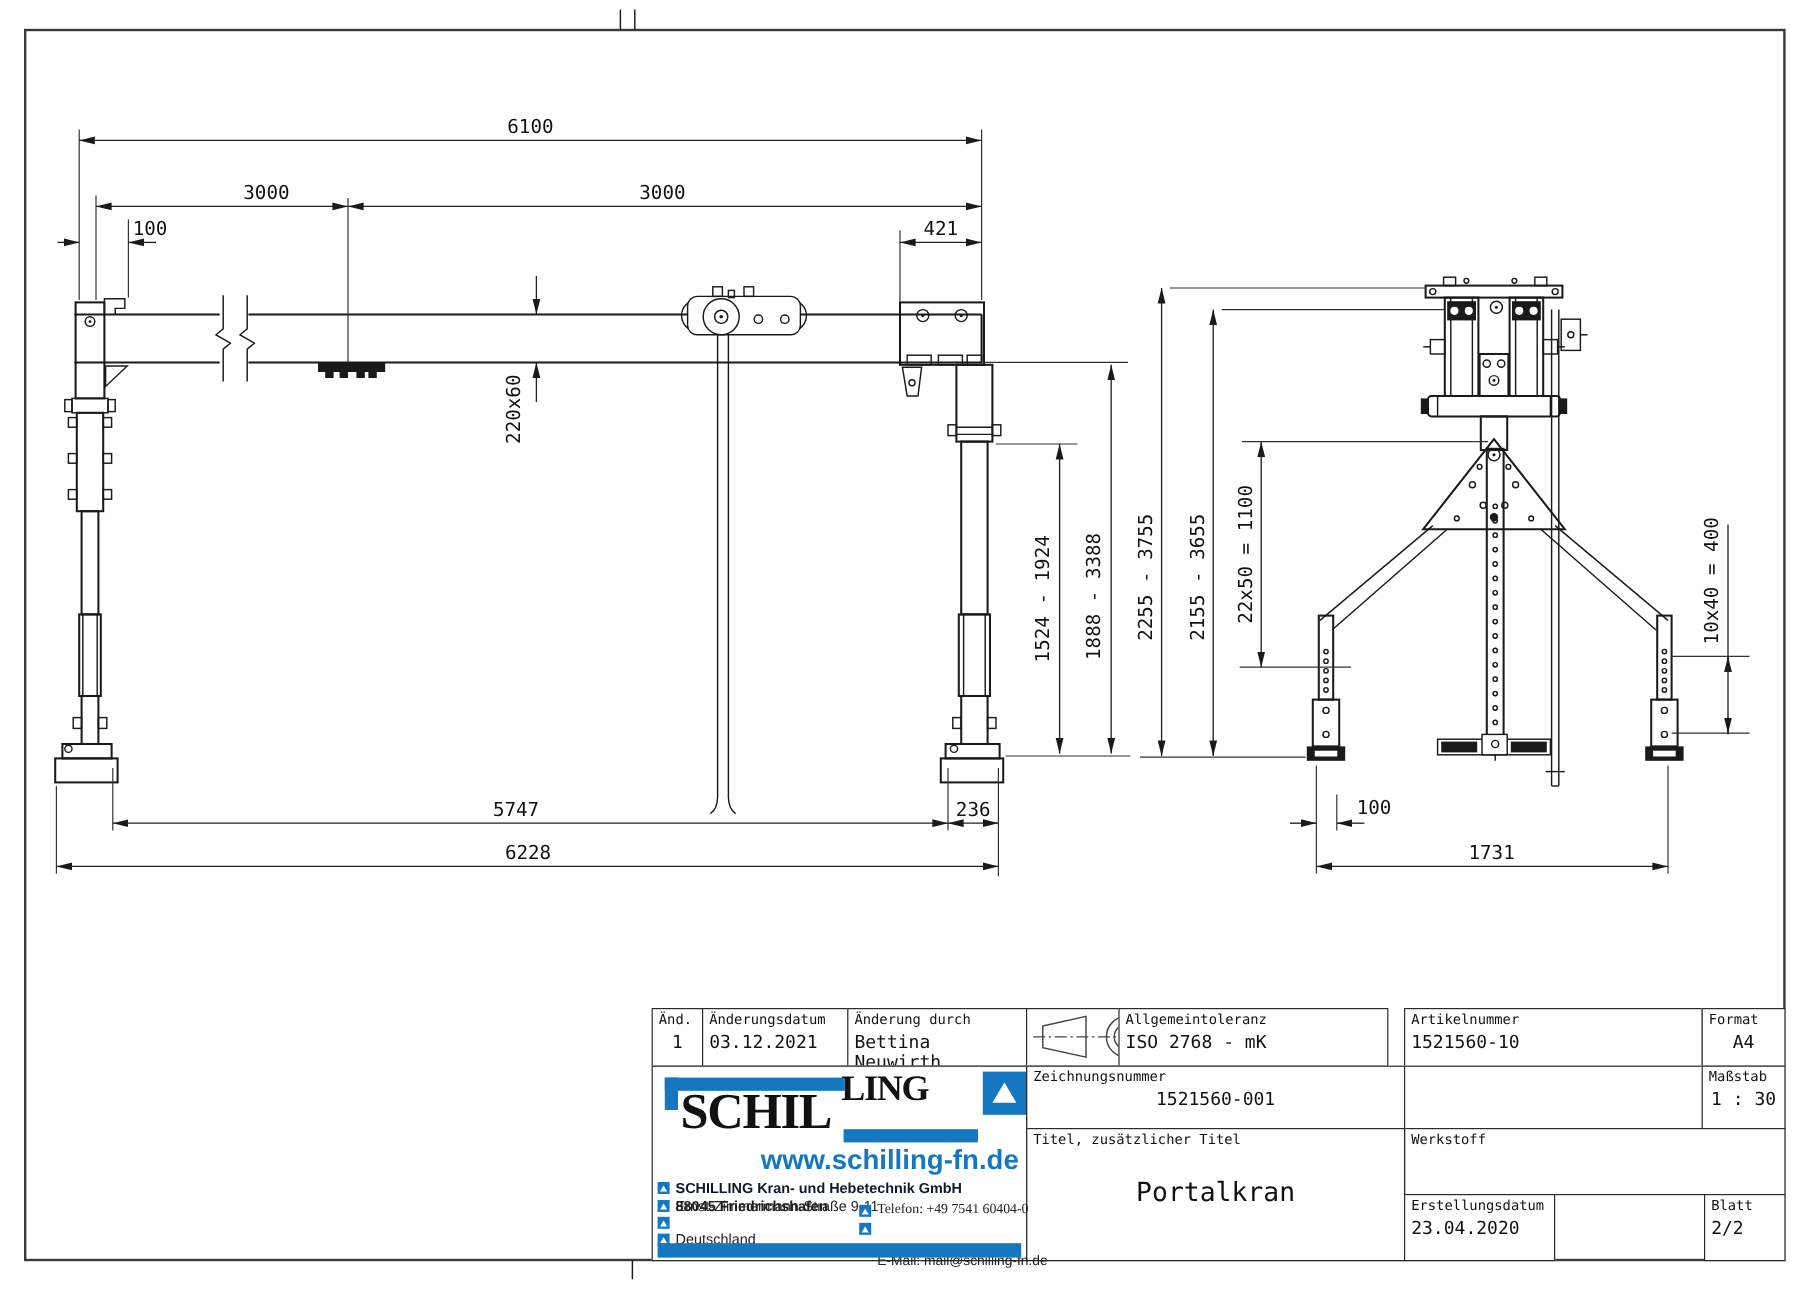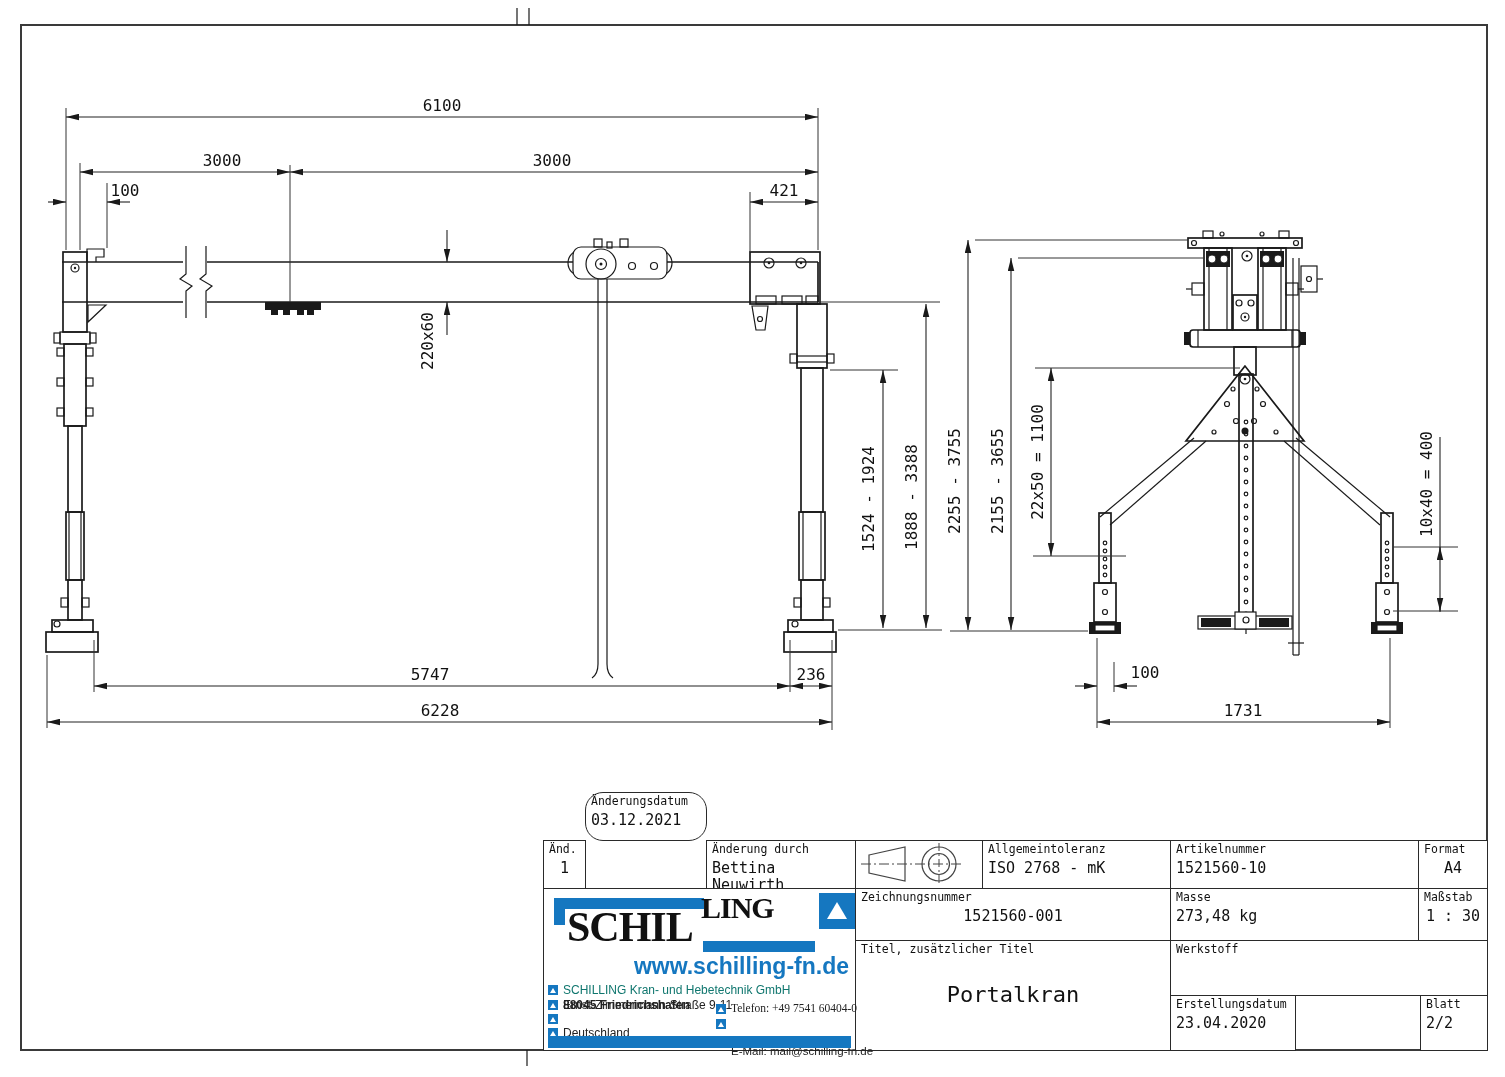--- a/index.html
+++ b/index.html
@@ -20,21 +20,21 @@
   .cell .val{display:block;font-size:15px;line-height:17px;margin-top:4px;}
   .cell .val.ctr{text-align:center;}
   .cell .val.big{font-size:22px;text-align:center;margin-top:30px;}
   
   .logoCell{position:absolute;left:543px;top:888px;width:313px;height:163px;border:1.4px solid #2a2a2a;box-sizing:border-box;background:#fff;}
   .logoCell *{position:absolute;}
   .bar{background:#1577c0;}
   .brand{font-family:Liberation Serif, serif;font-weight:bold;color:#111;letter-spacing:-1px;}
   .www{font-family:"Liberation Sans",sans-serif;font-weight:bold;color:#1577c0;font-size:23px;right:6px;top:64px;}
   .addr{font-family:"Liberation Sans",sans-serif;font-size:12px;color:#222;white-space:nowrap;}
-  .addr.b{font-weight:normal;color:#0f766e;}
+  .addr.b{font-weight:bold;color:#0f172a;}
   .blt{width:10px;height:10px;background:#1577c0;display:inline-block;}
   .tri{position:absolute;left:2px;top:2.5px;width:0;height:0;border-left:3px solid transparent;border-right:3px solid transparent;border-bottom:5px solid #fff;}
   .sq{left:275px;top:4px;width:36px;height:36px;background:#1577c0;}
   .tri-big{position:absolute;left:8px;top:9px;width:0;height:0;border-left:10px solid transparent;border-right:10px solid transparent;border-bottom:17px solid #fff;}
   .projsvg{position:absolute;left:855px;top:840px;}
 </style>
 </head>
 <body>
 
 <div class="sheet">
@@ -325,56 +325,52 @@
     <text class="dim-t" x="1428" y="488" text-anchor="middle" transform="rotate(-90 1428 484)">10x40 = 400</text>
     <text class="dim-t" x="1145" y="678" text-anchor="middle">100</text>
     <text class="dim-t" x="1243" y="716" text-anchor="middle">1731</text>
   </g>
 </svg>
 
 <div class="cell" style="left:543px;top:840px;width:43px;height:49px;">
   <span class="lbl">Änd.</span>
   <span class="val ctr">1</span>
 </div>
-<div class="cell" style="left:585px;top:792px;width:122px;height:49px;border-radius:18px;">
+<div class="cell" style="left:585px;top:840px;width:122px;height:49px;">
   <span class="lbl">Änderungsdatum</span>
   <span class="val">03.12.2021</span>
 </div>
 <div class="cell" style="left:706px;top:840px;width:150px;height:49px;">
   <span class="lbl">Änderung durch</span>
   <span class="val">Bettina Neuwirth</span>
 </div>
 <div class="cell" style="left:855px;top:840px;width:128px;height:49px;"></div>
 <svg class="projsvg" width="128" height="49" viewBox="0 0 128 49">
   <line x1="6" y1="24" x2="106" y2="24" stroke="#444" stroke-width="1" stroke-dasharray="10 3 2 3"></line>
   <path d="M14,15 L50,7 L50,41 L14,33 Z" fill="none" stroke="#444" stroke-width="1.2"></path>
   <circle cx="84" cy="24" r="17" fill="none" stroke="#444" stroke-width="1.2"></circle>
   <circle cx="84" cy="24" r="10.5" fill="none" stroke="#444" stroke-width="1.2"></circle>
   <line x1="84" y1="3" x2="84" y2="45" stroke="#444" stroke-width="1" stroke-dasharray="8 3 2 3"></line>
 </svg>
-<div class="cell" style="left:982px;top:840px;width:189px;height:49px;">
+<div class="cell" style="left:932px;top:840px;width:225px;height:49px;">
   <span class="lbl">Allgemeintoleranz</span>
   <span class="val">ISO 2768 - mK</span>
 </div>
 <div class="cell" style="left:1170px;top:840px;width:249px;height:49px;">
   <span class="lbl">Artikelnummer</span>
   <span class="val">1521560-10</span>
 </div>
 <div class="cell" style="left:1418px;top:840px;width:70px;height:49px;">
   <span class="lbl">Format</span>
   <span class="val ctr">A4</span>
 </div>
 
 <div class="cell" style="left:855px;top:888px;width:316px;height:53px;">
   <span class="lbl">Zeichnungsnummer</span>
   <span class="val ctr">1521560-001</span>
-</div>
-<div class="cell" style="left:1170px;top:888px;width:249px;height:53px;">
-  <span class="lbl">Masse</span>
-  <span class="val">273,48 kg</span>
 </div>
 <div class="cell" style="left:1418px;top:888px;width:70px;height:53px;">
   <span class="lbl">Maßstab</span>
   <span class="val ctr">1 : 30</span>
 </div>
 
 <div class="cell" style="left:1170px;top:940px;width:318px;height:56px;">
   <span class="lbl">Werkstoff</span>
   <span class="val"></span>
 </div>

